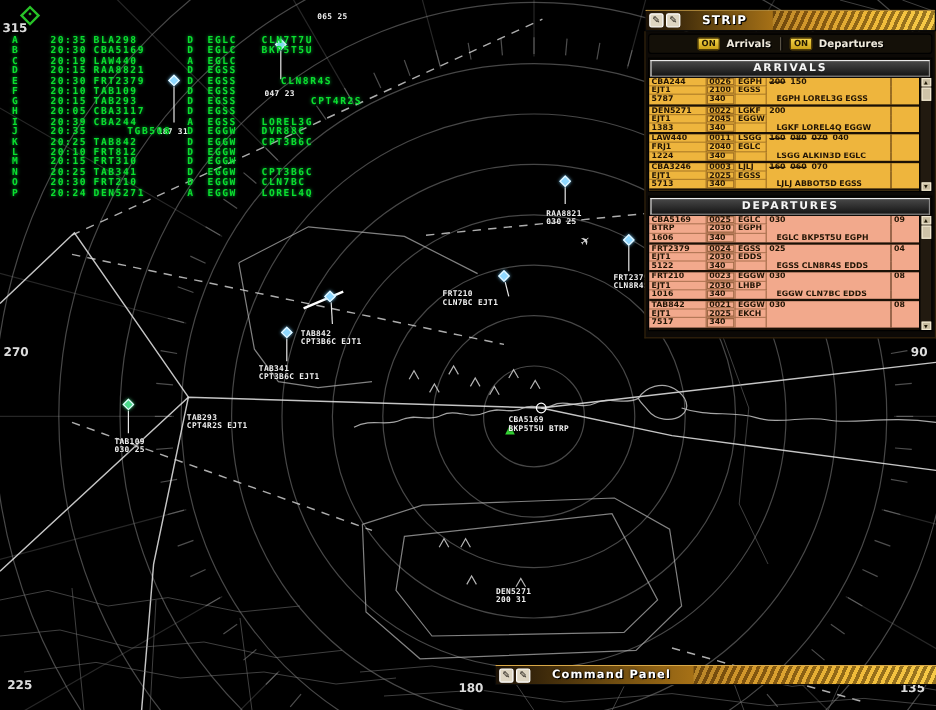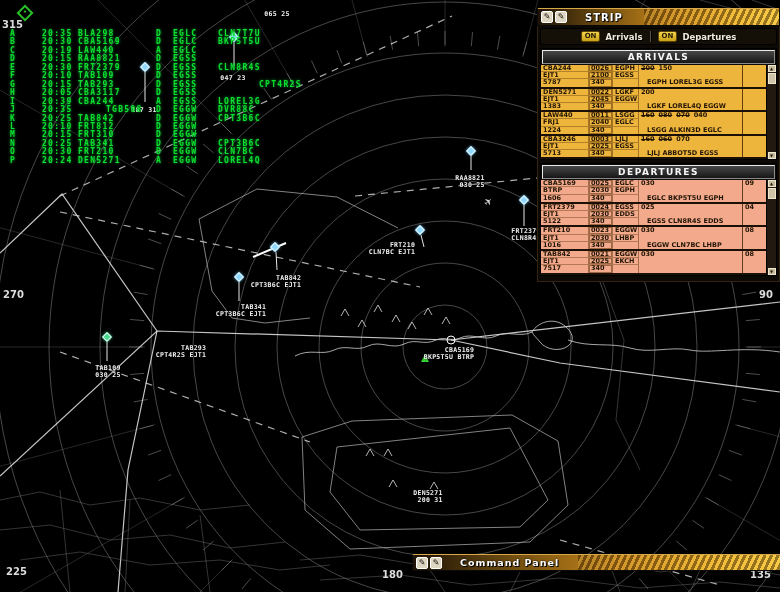--- a/index.html
+++ b/index.html
@@ -24,21 +24,21 @@
        transform:rotate(45deg);}
   .wp-diamond i{position:absolute;left:2px;top:2px;width:2px;height:2px;background:#28c228;}
 
   #flight-list{position:absolute;left:0;top:0;z-index:4;}
   .fl-row{position:absolute;left:10px;height:9px;width:330px;white-space:nowrap;
        font:bold 8px "DejaVu Sans Mono",monospace;letter-spacing:1.3px;color:#0be02f;
        text-shadow:0 0 3px rgba(0,240,70,.7);}
   .fl-c{position:absolute;top:0;}
 
   .tag{position:absolute;z-index:3;font:bold 6.5px "DejaVu Sans Mono",monospace;
-       letter-spacing:.3px;color:#f2f2f2;line-height:6.5px;white-space:pre;text-align:right;
+       letter-spacing:.3px;color:#f2f2f2;line-height:6.5px;white-space:pre;text-align:left;
        transform:translateX(-50%);text-shadow:0 0 2px #000;}
   .blip{position:absolute;z-index:3;width:5px;height:5px;background:#8fd8ff;
        border:1px solid #e8f8ff;transform:translate(-50%,-50%) rotate(45deg);
        box-shadow:0 0 3px #7fd0ff;}
   .blip.g{background:#49d98a;box-shadow:0 0 3px #49d98a;}
   .blip-ring{position:absolute;z-index:3;width:7px;height:7px;border:1.5px solid #fff;
        border-radius:50%;transform:translate(-50%,-50%);background:transparent;}
   .plane-glyph{position:absolute;z-index:3;font-size:10px;color:#e0e0e0;
        transform:rotate(-40deg);}
 
@@ -322,21 +322,21 @@
         <span class="fl-c" style="left: 146px;">D</span>
         <span class="fl-c" style="left: 163px;">EGSS</span>
         <span class="fl-c" style="left: 208px;"></span>
       </div>
       <div class="fl-row" style="top: 62.8px;">
         <span class="fl-c" style="left: 0px;">E</span>
         <span class="fl-c" style="left: 32px;">20:30</span>
         <span class="fl-c" style="left: 68px;">FRT2379</span>
         <span class="fl-c" style="left: 146px;">D</span>
         <span class="fl-c" style="left: 163px;">EGSS</span>
-        <span class="fl-c" style="left: 208px;">CLN8R4S</span>
+        <span class="fl-c" style="left: 224px;">CLN8R4S</span>
       </div>
       <div class="fl-row" style="top: 71.25px;">
         <span class="fl-c" style="left: 0px;">F</span>
         <span class="fl-c" style="left: 32px;">20:10</span>
         <span class="fl-c" style="left: 68px;">TAB109</span>
         <span class="fl-c" style="left: 146px;">D</span>
         <span class="fl-c" style="left: 163px;">EGSS</span>
         <span class="fl-c" style="left: 208px;"></span>
       </div>
       <div class="fl-row" style="top: 79.7px;">
@@ -595,21 +595,21 @@
                 <div class="cell c4 alts"><span>030</span></div>
                 <div class="cell c5">08</div>
                 <div class="cell c1 hb">EJT1</div>
                 <div class="cell c2 hb box">2030</div>
                 <div class="cell c3 hb">LHBP</div>
                 <div class="cell c4"></div>
                 <div class="cell c5"></div>
                 <div class="cell c1">1016</div>
                 <div class="cell c2 box">340</div>
                 <div class="cell c3"></div>
-                <div class="cell c4 route">EGGW CLN7BC LHBP</div>
+                <div class="cell c4 route">EGGW CLN7BC EDDS</div>
                 <div class="cell c5"></div>
               </div>
               <div class="strip dep">
                 <div class="cell c1 hb">TAB842</div>
                 <div class="cell c2 hb box">0021</div>
                 <div class="cell c3 hb">EGGW</div>
                 <div class="cell c4 alts"><span>030</span></div>
                 <div class="cell c5">08</div>
                 <div class="cell c1 hb">EJT1</div>
                 <div class="cell c2 hb box">2025</div>

